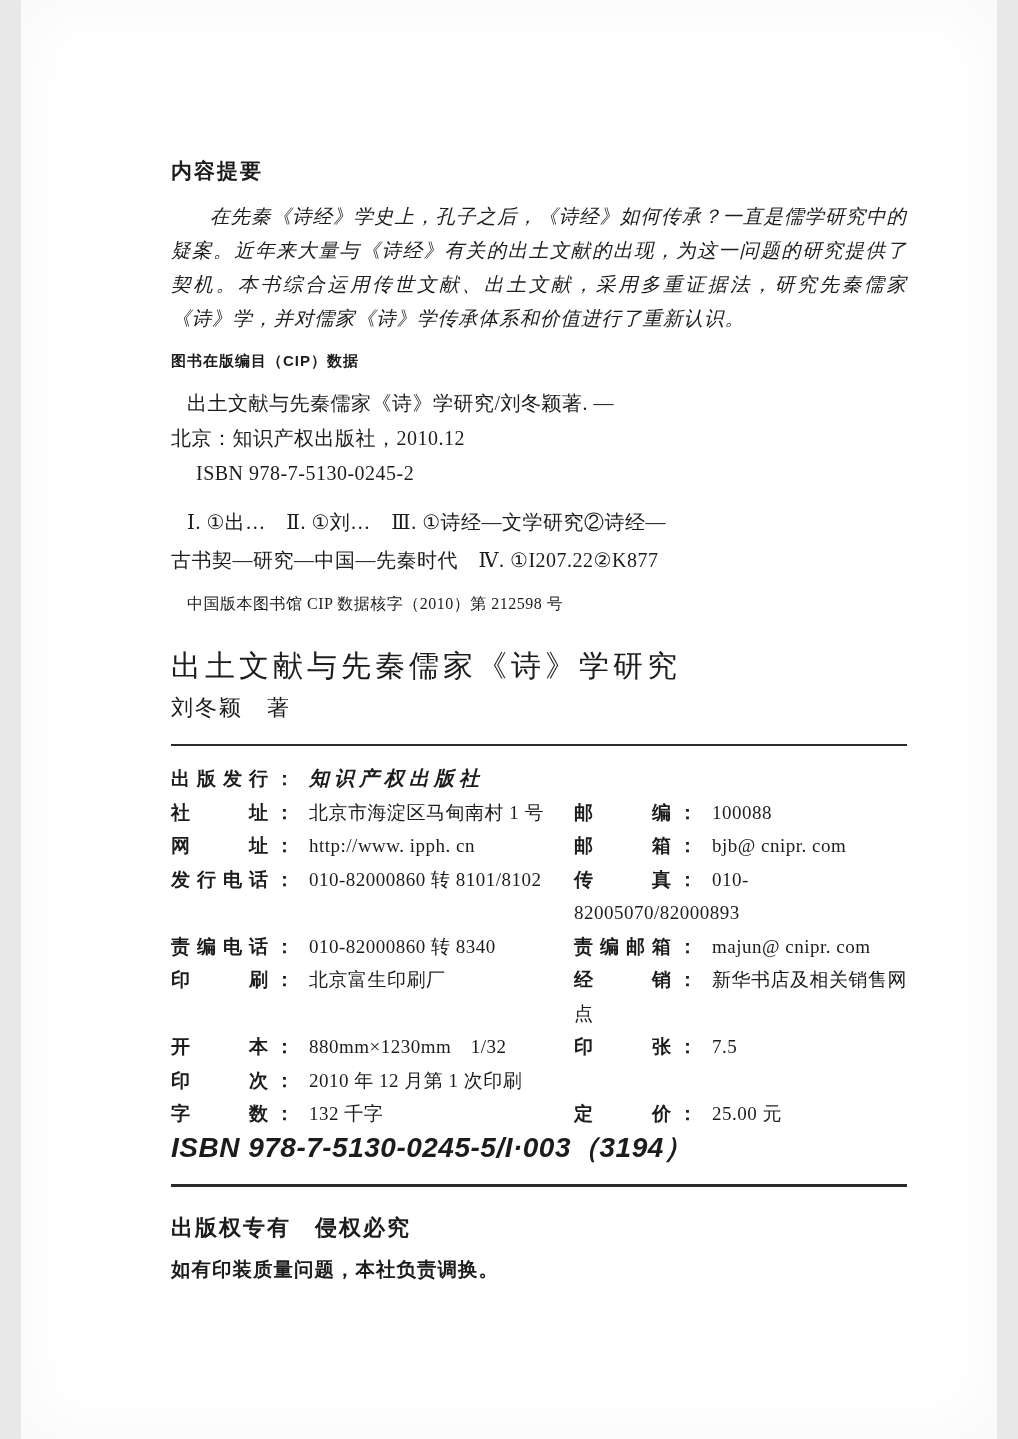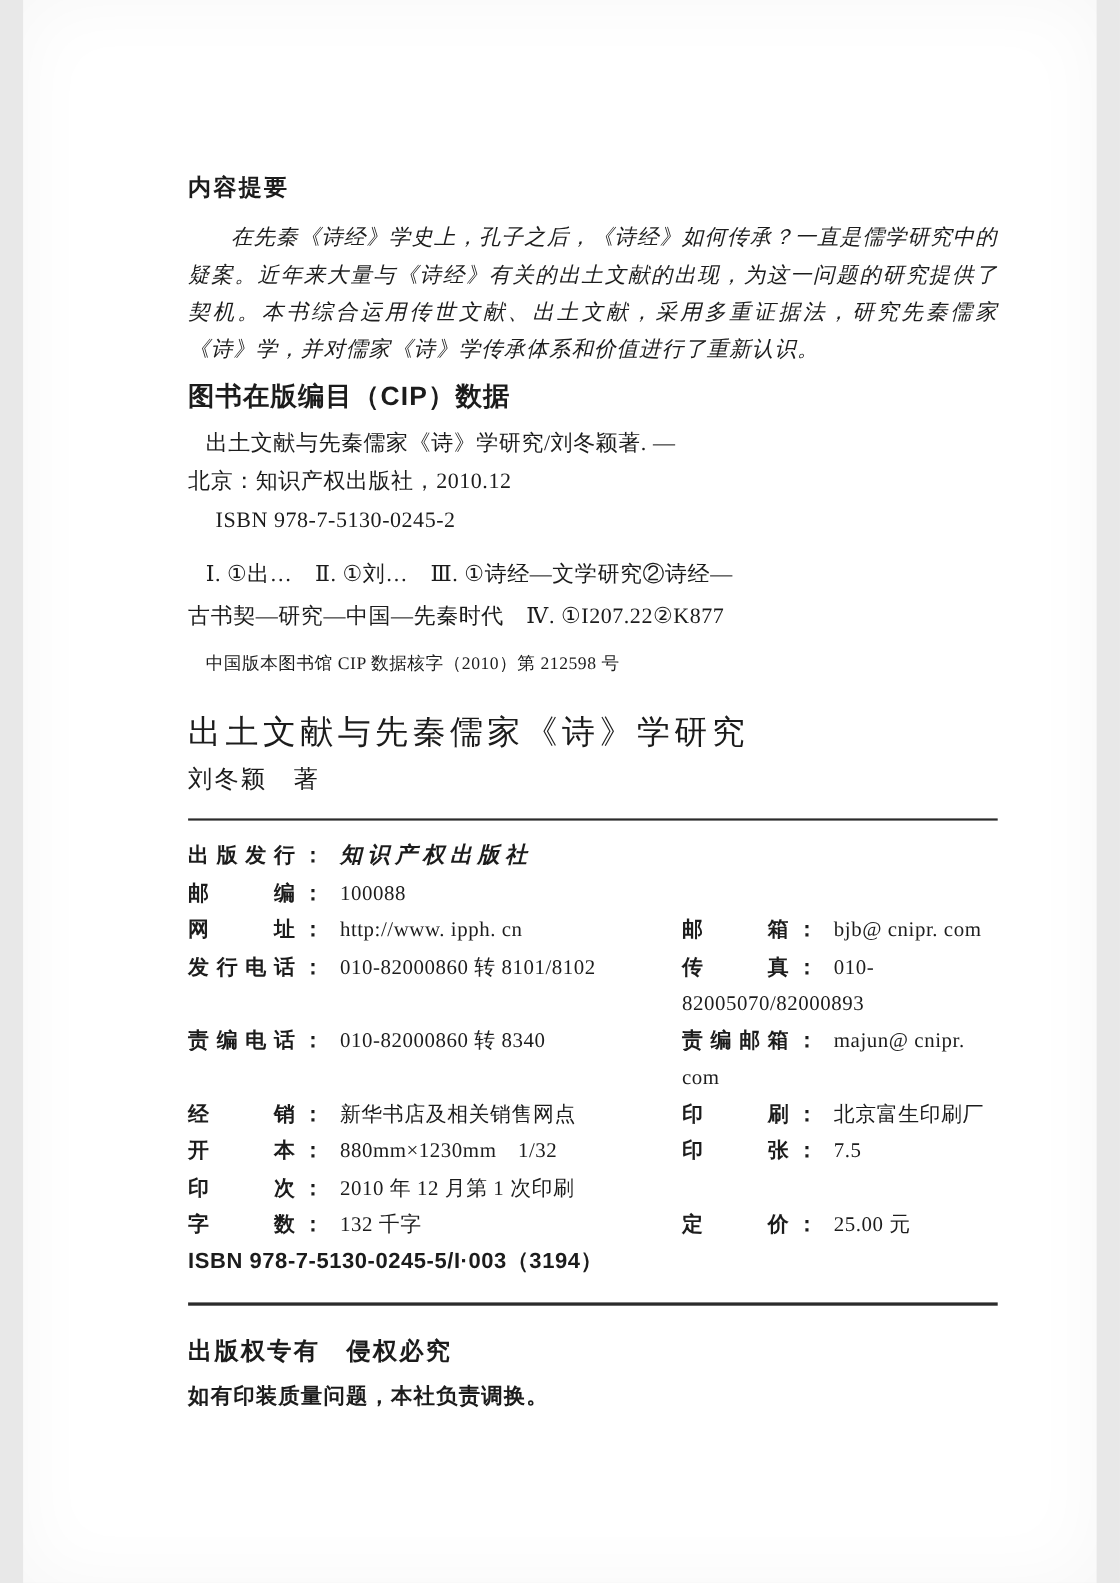--- a/index.html
+++ b/index.html
@@ -41,21 +41,21 @@
   }
   .lbl-bold {
     font-family: "Liberation Sans", "DejaVu Sans", sans-serif;
     font-weight: bold;
     letter-spacing: 1px;
   }
   .cip-heading {
     margin: 12px 0 0 0;
     font-family: "Liberation Sans", "DejaVu Sans", sans-serif;
     font-weight: bold;
-    font-size: 24px;
+    font-size: 15px;
     line-height: 26px;
     letter-spacing: 1px;
   }
   .cip-record { margin-top: 12px; font-size: 20px; line-height: 35px; letter-spacing: 0.5px; }
   .cip-class  { margin-top: 12px; font-size: 20px; line-height: 38px; letter-spacing: 0.5px; }
   .cip-number { margin-top: 12px; font-size: 16px; line-height: 26px; letter-spacing: 0.5px; }
   .indent1 { padding-left: 16px; }
   .indent2 { padding-left: 25px; }
 
   .book-title {
@@ -75,41 +75,41 @@
   .rule { border: none; margin: 0; background: #2b2b2b; }
   .rule-thin  { height: 2px; margin-top: 22px; }
   .rule-thick { height: 3px; margin-top: 20px; }
 
   .colophon { margin-top: 16px; }
   .crow {
     display: grid;
     grid-template-columns: 403px 1fr;
     font-size: 19px;
     line-height: 33.5px;
-    gap: 46px;
   }
   .clab {
     font-family: "Liberation Sans", "DejaVu Sans", sans-serif;
     font-weight: bold;
     letter-spacing: 7px;
     white-space: pre;
   }
   .cval { margin-left: 8px; letter-spacing: 0.5px; }
   .script-value {
     font-style: italic;
     font-weight: bold;
     letter-spacing: 5px;
     font-size: 20px;
   }
   .col-isbn {
     font-family: "Liberation Sans", "DejaVu Sans", sans-serif;
     font-weight: bold;
-    font-size: 20px;
+    font-size: 28px;
     line-height: 33.5px;
     letter-spacing: 0.5px;
+    font-style: italic;
   }
   .footer-line1 {
     margin-top: 26px;
     font-family: "Liberation Sans", "DejaVu Sans", sans-serif;
     font-weight: bold;
     font-size: 22px;
     line-height: 30px;
     letter-spacing: 2px;
   }
   .footer-line2 {
@@ -157,20 +157,23 @@
       <div>
         <span class="clab">出版发行：</span><span class="cval script-value">知识产权出版社</span>
       </div>
       <div>
         <span class="clab"></span><span class="cval"></span>
       </div>
     </div>
 
     <div class="crow">
       <div>
+        <span class="clab">社　　址：</span><span class="cval">北京市海淀区马甸南村 1 号</span>
+      </div>
+      <div>
         <span class="clab">邮　　编：</span><span class="cval">100088</span>
       </div>
     </div>
 
     <div class="crow">
       <div>
         <span class="clab">网　　址：</span><span class="cval">http://www. ipph. cn</span>
       </div>
       <div>
         <span class="clab">邮　　箱：</span><span class="cval">bjb@ cnipr. com</span>
@@ -190,24 +193,24 @@
       <div>
         <span class="clab">责编电话：</span><span class="cval">010-82000860 转 8340</span>
       </div>
       <div>
         <span class="clab">责编邮箱：</span><span class="cval">majun@ cnipr. com</span>
       </div>
     </div>
 
     <div class="crow">
       <div>
+        <span class="clab">印　　刷：</span><span class="cval">北京富生印刷厂</span>
+      </div>
+      <div>
         <span class="clab">经　　销：</span><span class="cval">新华书店及相关销售网点</span>
-      </div>
-      <div>
-        <span class="clab">印　　刷：</span><span class="cval">北京富生印刷厂</span>
       </div>
     </div>
 
     <div class="crow">
       <div>
         <span class="clab">开　　本：</span><span class="cval">880mm×1230mm　1/32</span>
       </div>
       <div>
         <span class="clab">印　　张：</span><span class="cval">7.5</span>
       </div>

